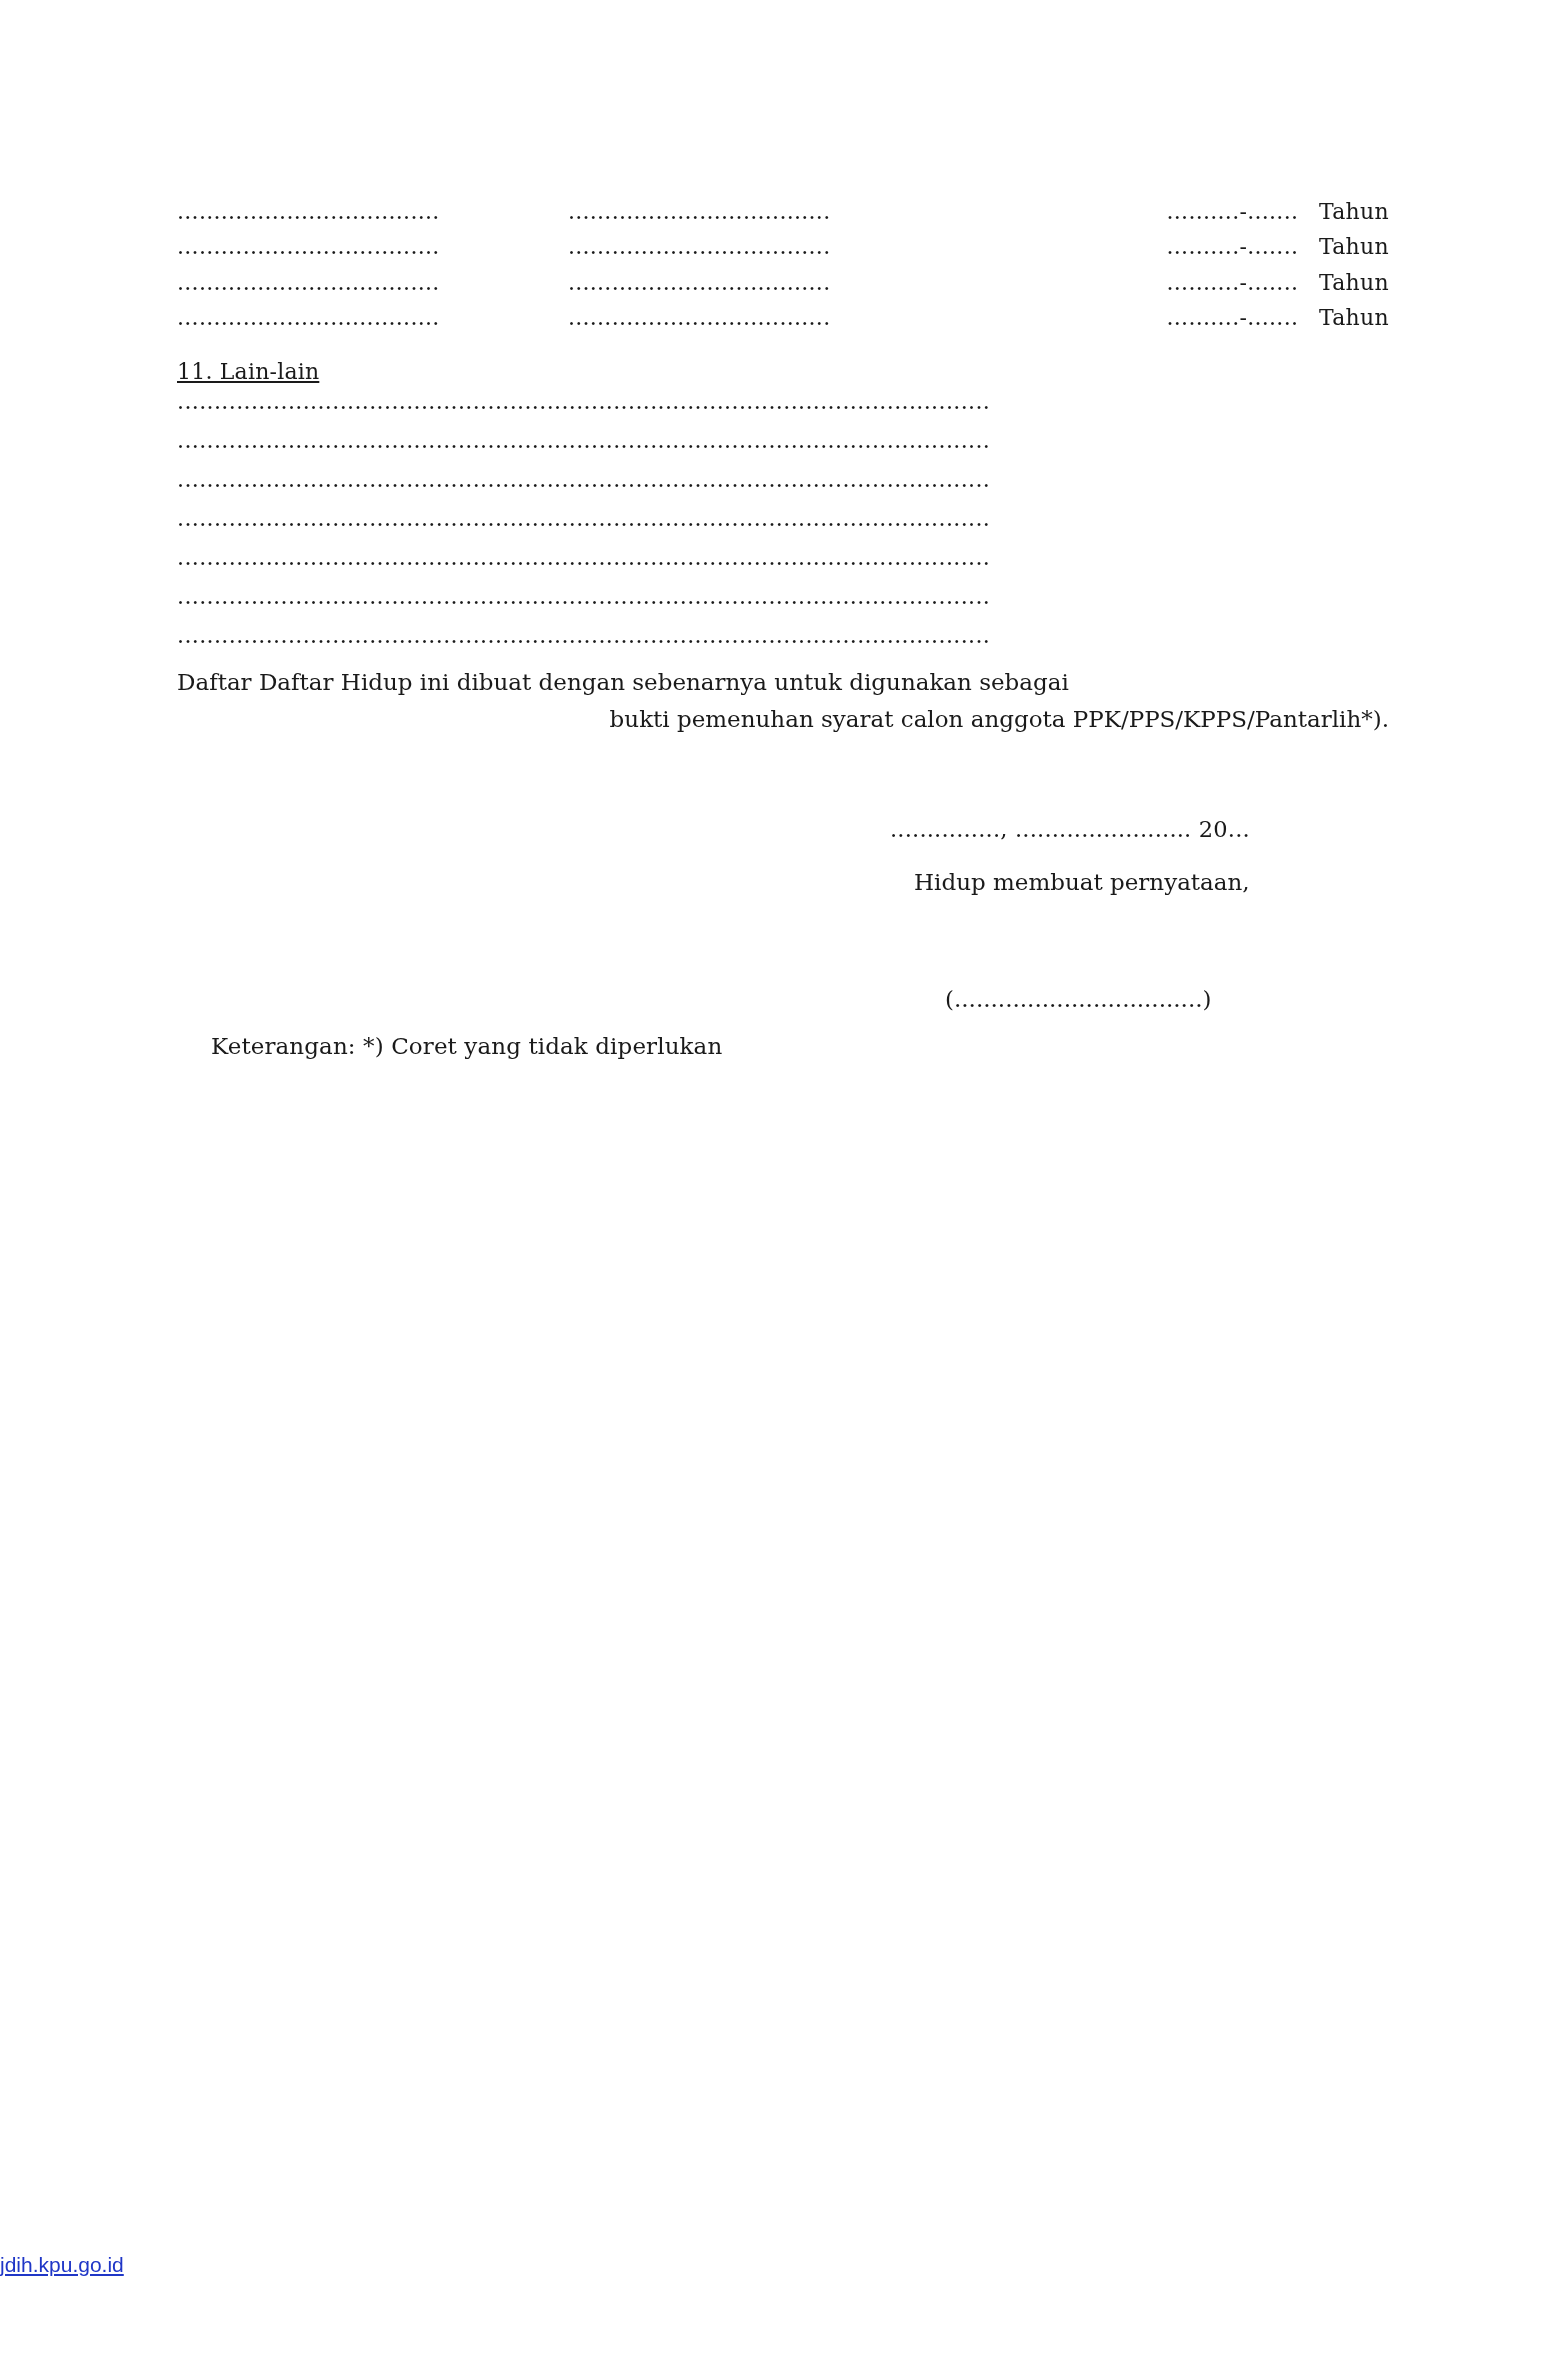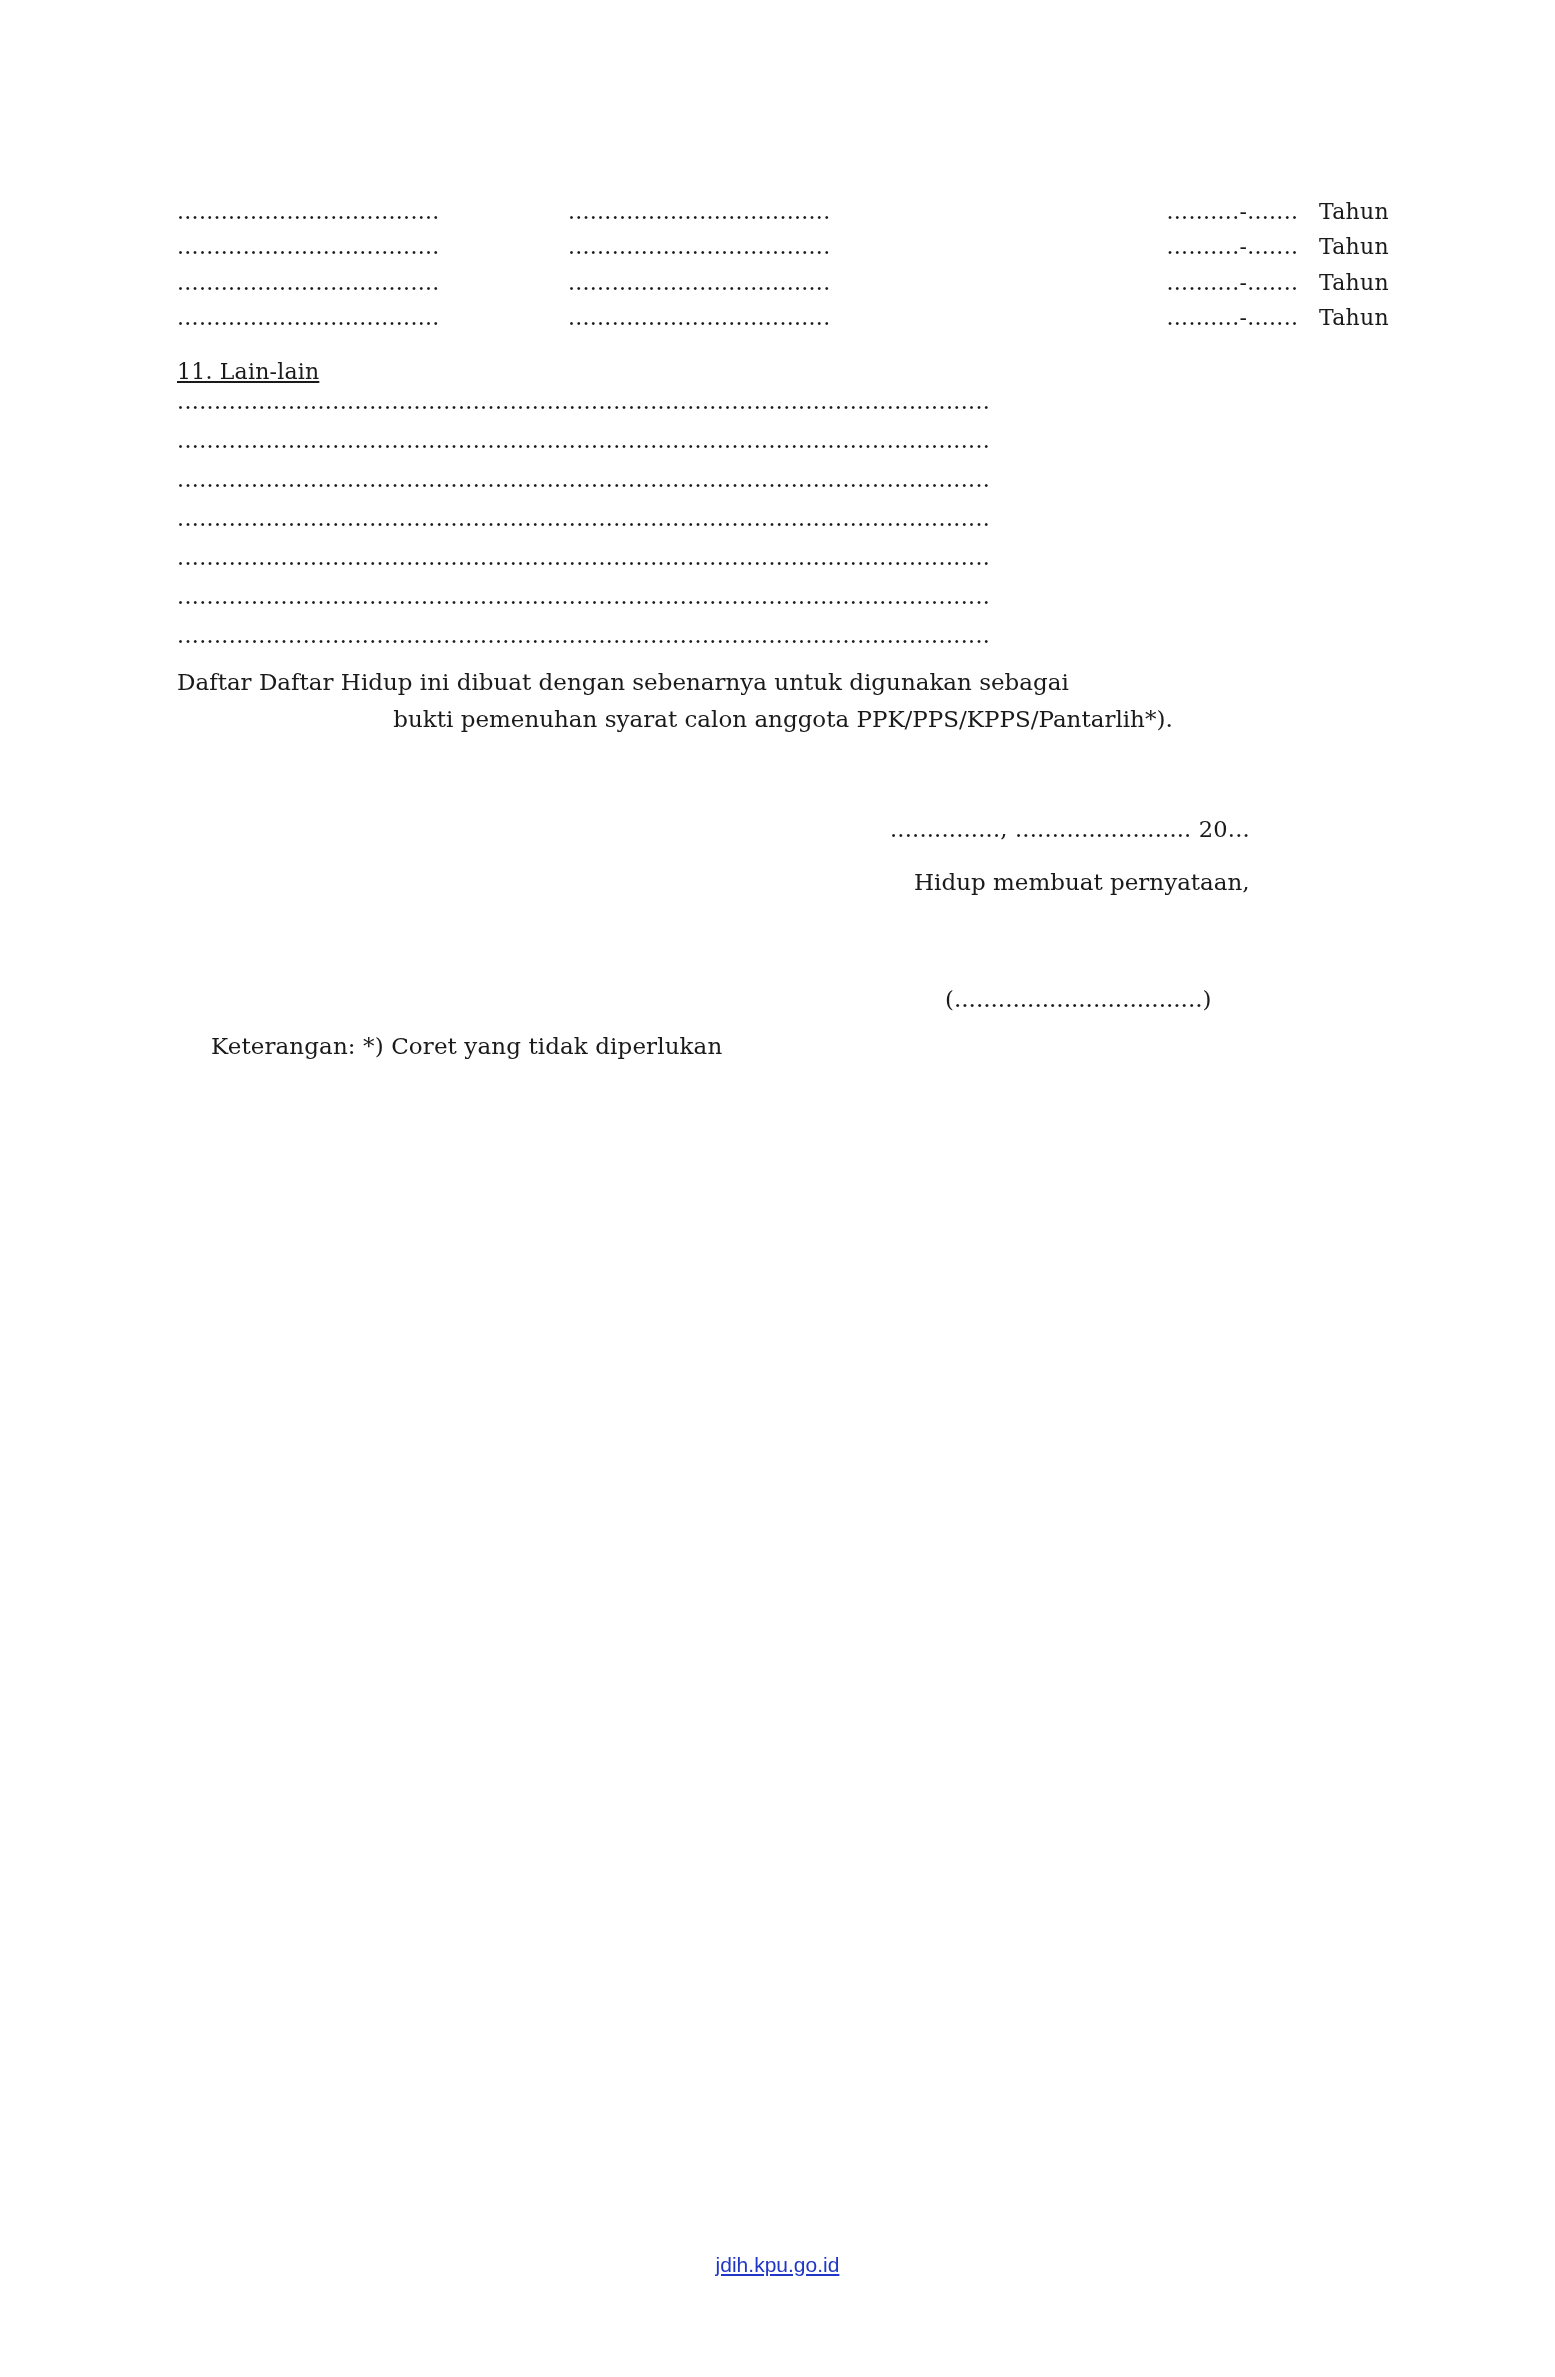--- a/index.html
+++ b/index.html
@@ -72,21 +72,21 @@
 
   
   .statement {
     font-size: 23px;
     line-height: 1.62;
     text-align: justify;
     text-justify: inter-word;
     margin-top: 13.4px;
     width: 1212px;
   }
-  .statement .l2 { text-align: center; }
+  .statement .l2 { text-align: right; }
 
   
   .sign-block {
     margin-top: 78px;
     width: 100%;
   }
   .sign-inner {
     margin-left: 713px;
     width: 487px;
     text-align: left;
@@ -115,21 +115,20 @@
     letter-spacing: 0.1px;
     margin-left: 34px;
   }
 
   
   .footer {
     position: absolute;
     top: 2253px;
     left: 0;
     width: 1555px;
-    text-align: center;
   }
   .footer a {
     font-family: "Liberation Sans", sans-serif;
     font-size: 21px;
     color: #1f36c7;
     text-decoration: underline;
   }
 </style>
 </head>
 <body>

